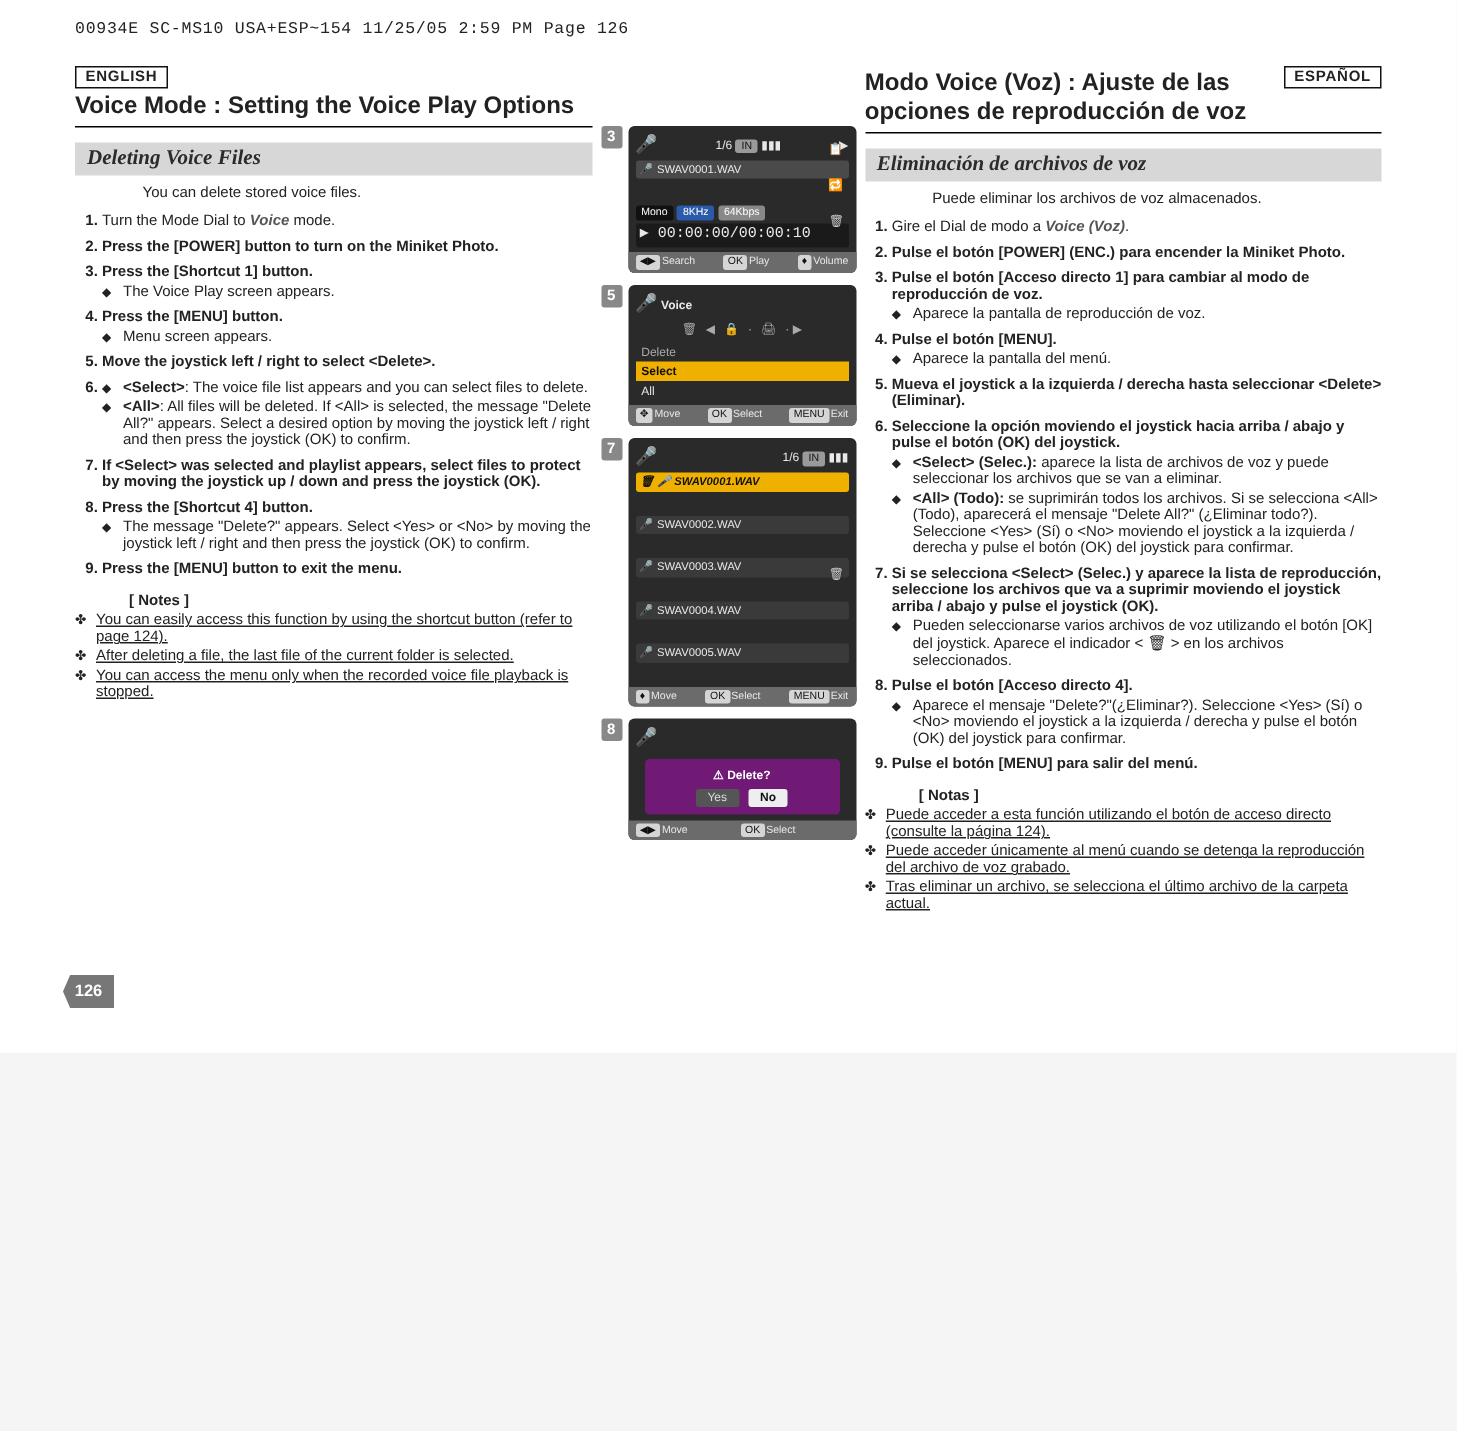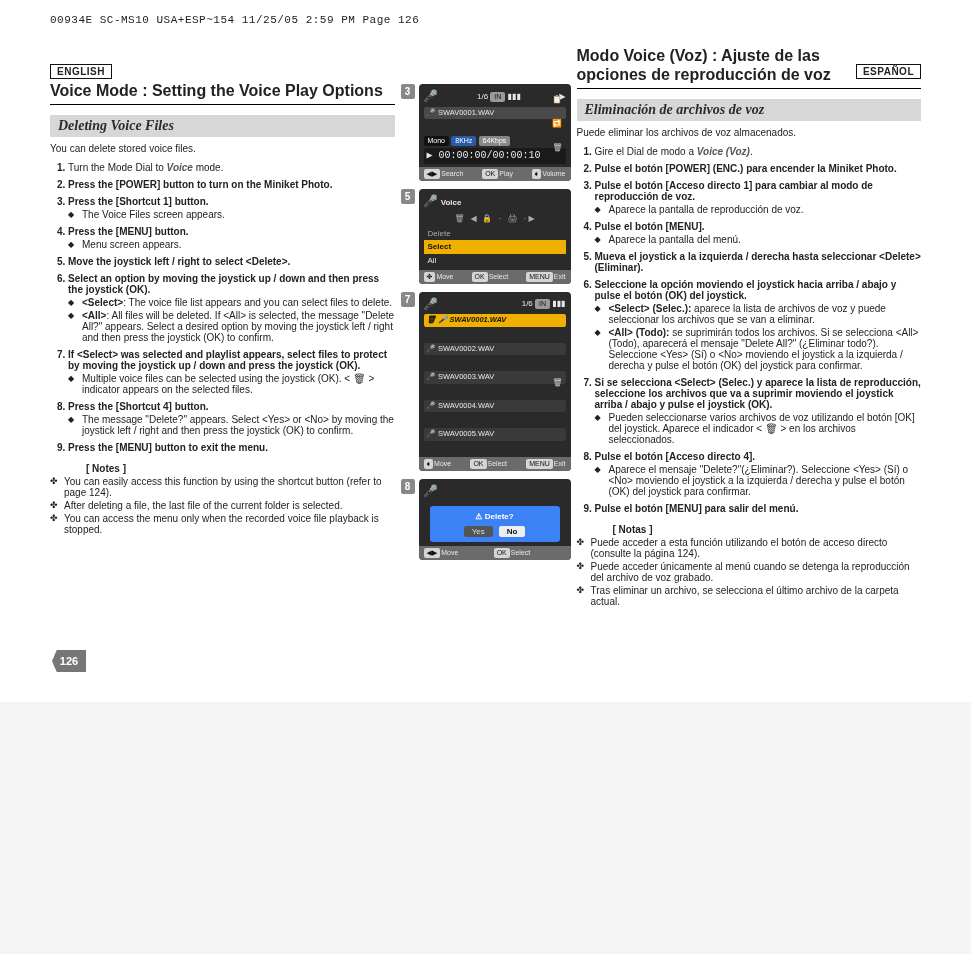--- a/index.html
+++ b/index.html
@@ -34,21 +34,20 @@
   }
   .col-en { padding-right: 6px; }
   .col-es { padding-left: 6px; }
   .lang-badge {
     border: 1px solid #111;
     font-weight: bold;
     font-size: 10px;
     padding: 1px 6px;
     display: inline-block;
     letter-spacing: 0.5px;
-    margin-top: 20px;
   }
   .title {
     font-weight: bold;
     font-size: 16px;
     margin-top: 2px;
     line-height: 1.2;
   }
   .hr {
     border-top: 1px solid #000;
     margin: 4px 0 10px 0;
@@ -56,21 +55,21 @@
   .subhead {
     background: #d7d7d7;
     font-style: italic;
     font-weight: bold;
     font-family: Georgia, "Times New Roman", serif;
     font-size: 14px;
     padding: 3px 8px;
     color: #2b2b2b;
     margin-bottom: 6px;
   }
-  .intro { font-size: 10px; margin-bottom: 8px; }
+  .intro { font-size: 10px; margin-bottom: 8px; margin-left: 45px; }
   ol.steps {
     list-style: decimal;
     padding-left: 18px;
     margin: 0;
   }
   ol.steps > li {
     font-weight: bold;
     font-size: 10px;
     margin-bottom: 6px;
   }
@@ -92,20 +91,21 @@
     position: absolute;
     left: -14px;
     font-size: 8px;
     top: 1px;
   }
   .notes-head { font-weight: bold; margin-top: 10px; font-size: 10px; padding-left: 36px; }
   ul.notes {
     list-style: none;
     padding-left: 14px;
     margin: 2px 0;
+    text-decoration: underline;
   }
   ul.notes > li {
     position: relative;
     margin-bottom: 2px;
     font-size: 10px;
   }
   ul.notes > li::before {
     content: "✤";
     position: absolute;
     left: -14px;
@@ -173,39 +173,39 @@
     margin-bottom:16px;
     font-size:7.5px;
   }
   .file-row.sel { background:#f0b000; color:#111; font-weight:bold;font-style:italic; }
   .menu-item {
     padding:1px 4px;
     font-size:8px;
   }
   .menu-item.sel { background:#f0b000; color:#111; font-weight:bold; }
   .dialog-box {
-    background:#3b82f6;
+    background:#701a75;
     border-radius:3px;
     padding:5px;
     margin:6px 6px 4px 6px;
     text-align:center;
   }
   .dialog-title { color:#fff; font-weight:bold; font-size:8px; margin-bottom:4px; }
   .dialog-btns { display:flex; justify-content:center; gap:6px; }
   .dbtn {
     background:#555;
     color:#ddd;
     padding:0 8px;
     border-radius:2px;
     font-size:8px;
   }
   .dbtn.sel { background:#eee; color:#111; font-weight:bold; }
   .page-num {
     position:absolute;
-    left:52px;
+    left:42px;
     bottom:30px;
     width:34px;
     height:22px;
     background:#777;
     color:#fff;
     font-weight:bold;
     font-size:11px;
     display:flex;
     align-items:center;
     justify-content:center;
@@ -242,39 +242,36 @@
       <div class="subhead">Deleting Voice Files</div>
       <div class="intro">You can delete stored voice files.</div>
 
       <ol class="steps">
         <li>
           <span class="nw">Turn the Mode Dial to </span><span class="mode-name">Voice</span><span class="nw"> mode.</span>
         </li>
         <li>Press the [POWER] button to turn on the Miniket Photo.</li>
         <li><span>Press the [Shortcut 1] button.</span>
           <ul class="bullets">
-              <li>The Voice Files screen appears.</li>
+              <li>The Voice Play screen appears.</li>
             </ul>
         </li>
         <li><span>Press the [MENU] button.</span>
           <ul class="bullets">
               <li>Menu screen appears.</li>
             </ul>
         </li>
         <li>Move the joystick left / right to select &lt;Delete&gt;.</li>
-        <li><span>Select an option by moving the joystick up / down and then press the joystick (OK).</span>
+        <li>
           <ul class="bullets">
             <li><b>&lt;Select&gt;</b><span class="nw">: The voice file list appears and you can select files to delete.</span></li>
             <li><b>&lt;All&gt;</b><span class="nw">: All files will be deleted. If &lt;All&gt; is selected, the message "Delete All?" appears. Select a desired option by moving the joystick left / right and then press the joystick (OK) to confirm.</span></li>
           </ul>
         </li>
         <li><span>If &lt;Select&gt; was selected and playlist appears, select files to protect by moving the joystick up / down and press the joystick (OK).</span>
-          <ul class="bullets">
-              <li>Multiple voice files can be selected using the joystick (OK). &lt; 🗑 &gt; indicator appears on the selected files.</li>
-            </ul>
         </li>
         <li><span>Press the [Shortcut 4] button.</span>
           <ul class="bullets">
               <li>The message "Delete?" appears. Select &lt;Yes&gt; or &lt;No&gt; by moving the joystick left / right and then press the joystick (OK) to confirm.</li>
             </ul>
         </li>
         <li>Press the [MENU] button to exit the menu.</li>
       </ol>
 
       <div class="notes-head">[ Notes ]</div>

